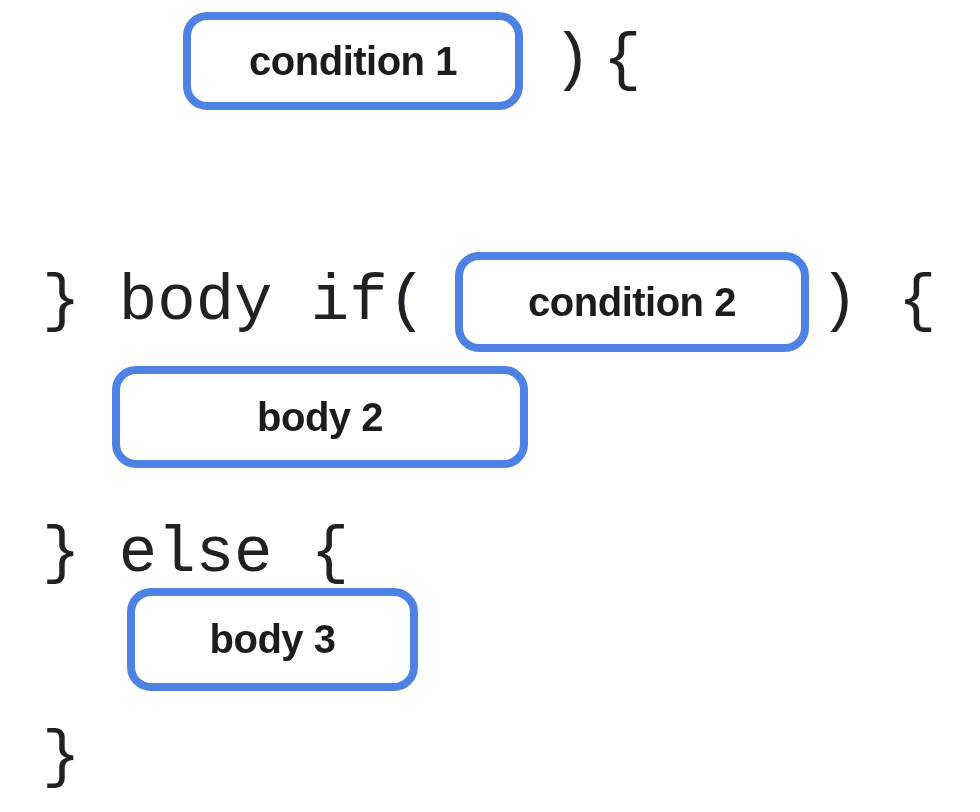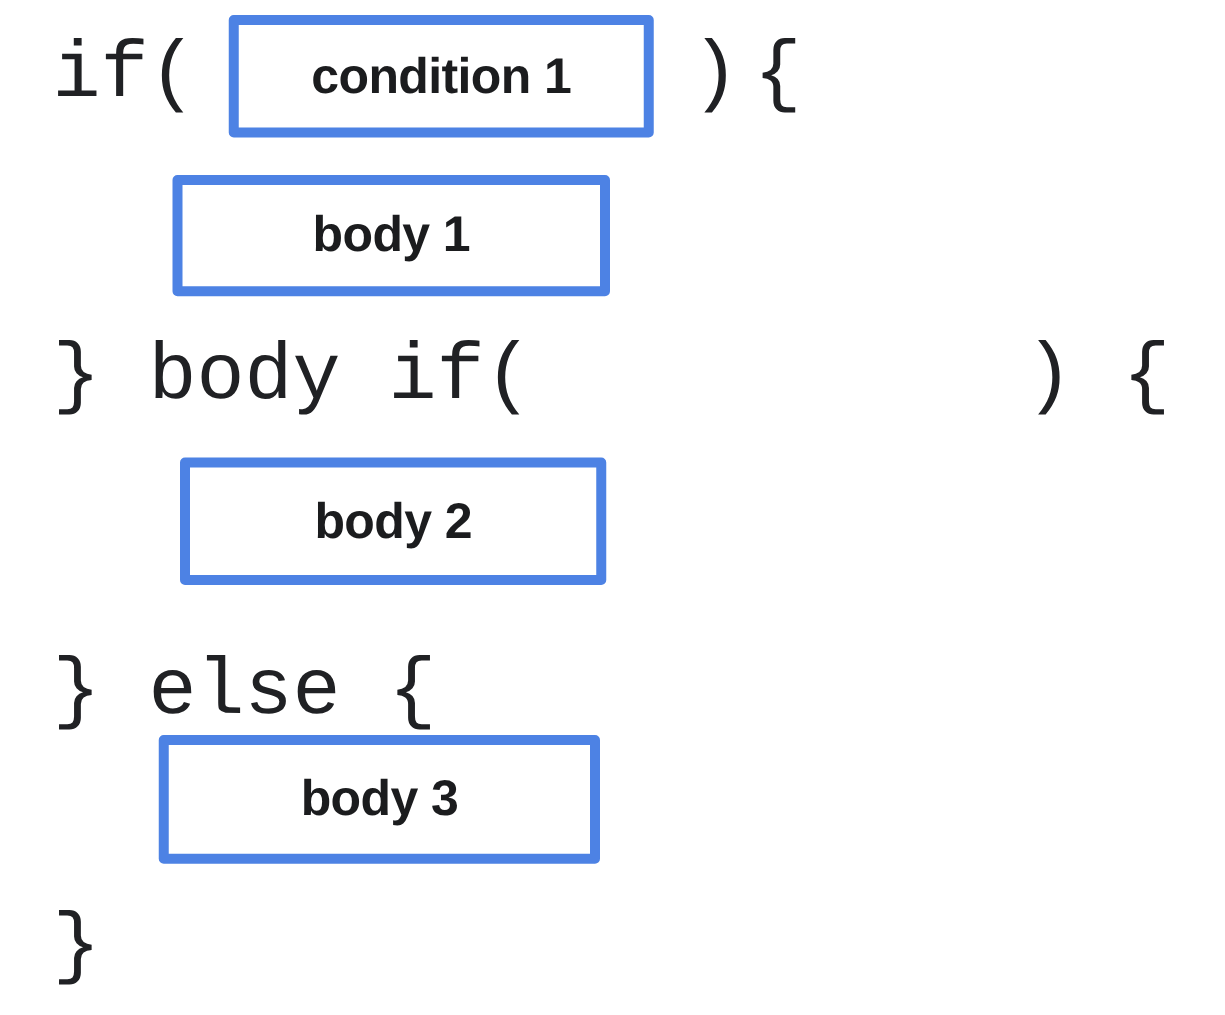--- a/index.html
+++ b/index.html
@@ -29,59 +29,58 @@
     font-weight: 400;
     color: var(--code-color);
     white-space: pre;
     letter-spacing: 0;
   }
   .slot {
     position: absolute;
     box-sizing: border-box;
     background: #ffffff;
     border: 8px solid var(--accent);
-    border-radius: 4px;
+    border-radius: 24px;
     display: flex;
     align-items: center;
     justify-content: center;
   }
   .slot-label {
     font-family: "Liberation Sans", sans-serif;
     font-size: 40px;
     font-weight: 700;
     letter-spacing: -0.5px;
     color: var(--label-color);
     white-space: pre;
   }
 </style>
 </head>
 <body>
 
 <div class="canvas">
 
-  <span class="code" style="left:42px; top:12px; height:98px;">if(</span>
   <div class="slot" style="left:183px; top:12px; width:340px; height:98px;">
     <span class="slot-label">condition 1</span>
   </div>
   <span class="code" style="left:553px; top:12px; height:98px;">)</span>
   <span class="code" style="left:603px; top:12px; height:98px;">{</span>
 
-  <div class="slot" style="left:138px; top:140px; width:350px; height:97px;">
-    <span class="slot-label">body 1</span>
-  </div>
 
   <span class="code" style="left:42px; top:252px; height:100px;">} body if(</span>
+  <div class="slot" style="left:455px; top:252px; width:354px; height:100px;">
+    <span class="slot-label">condition 2</span>
+  </div>
   <span class="code" style="left:820px; top:252px; height:100px;">)</span>
   <span class="code" style="left:898px; top:252px; height:100px;">{</span>
 
-  <div class="slot" style="left:144px; top:366px; width:341px; height:102px;">
+  <div class="slot" style="left:112px; top:366px; width:416px; height:102px;">
     <span class="slot-label">body 2</span>
   </div>
 
   <span class="code" style="left:42px; top:516px; height:76px;">} else {</span>
 
-  <div class="slot" style="left:127px; top:588px; width:353px; height:103px;">
+  <div class="slot" style="left:127px; top:588px; width:291px; height:103px;">
     <span class="slot-label">body 3</span>
   </div>
 
   <span class="code" style="left:42px; top:720px; height:76px;">}</span>
 
 </div>
 
 </body></html>

